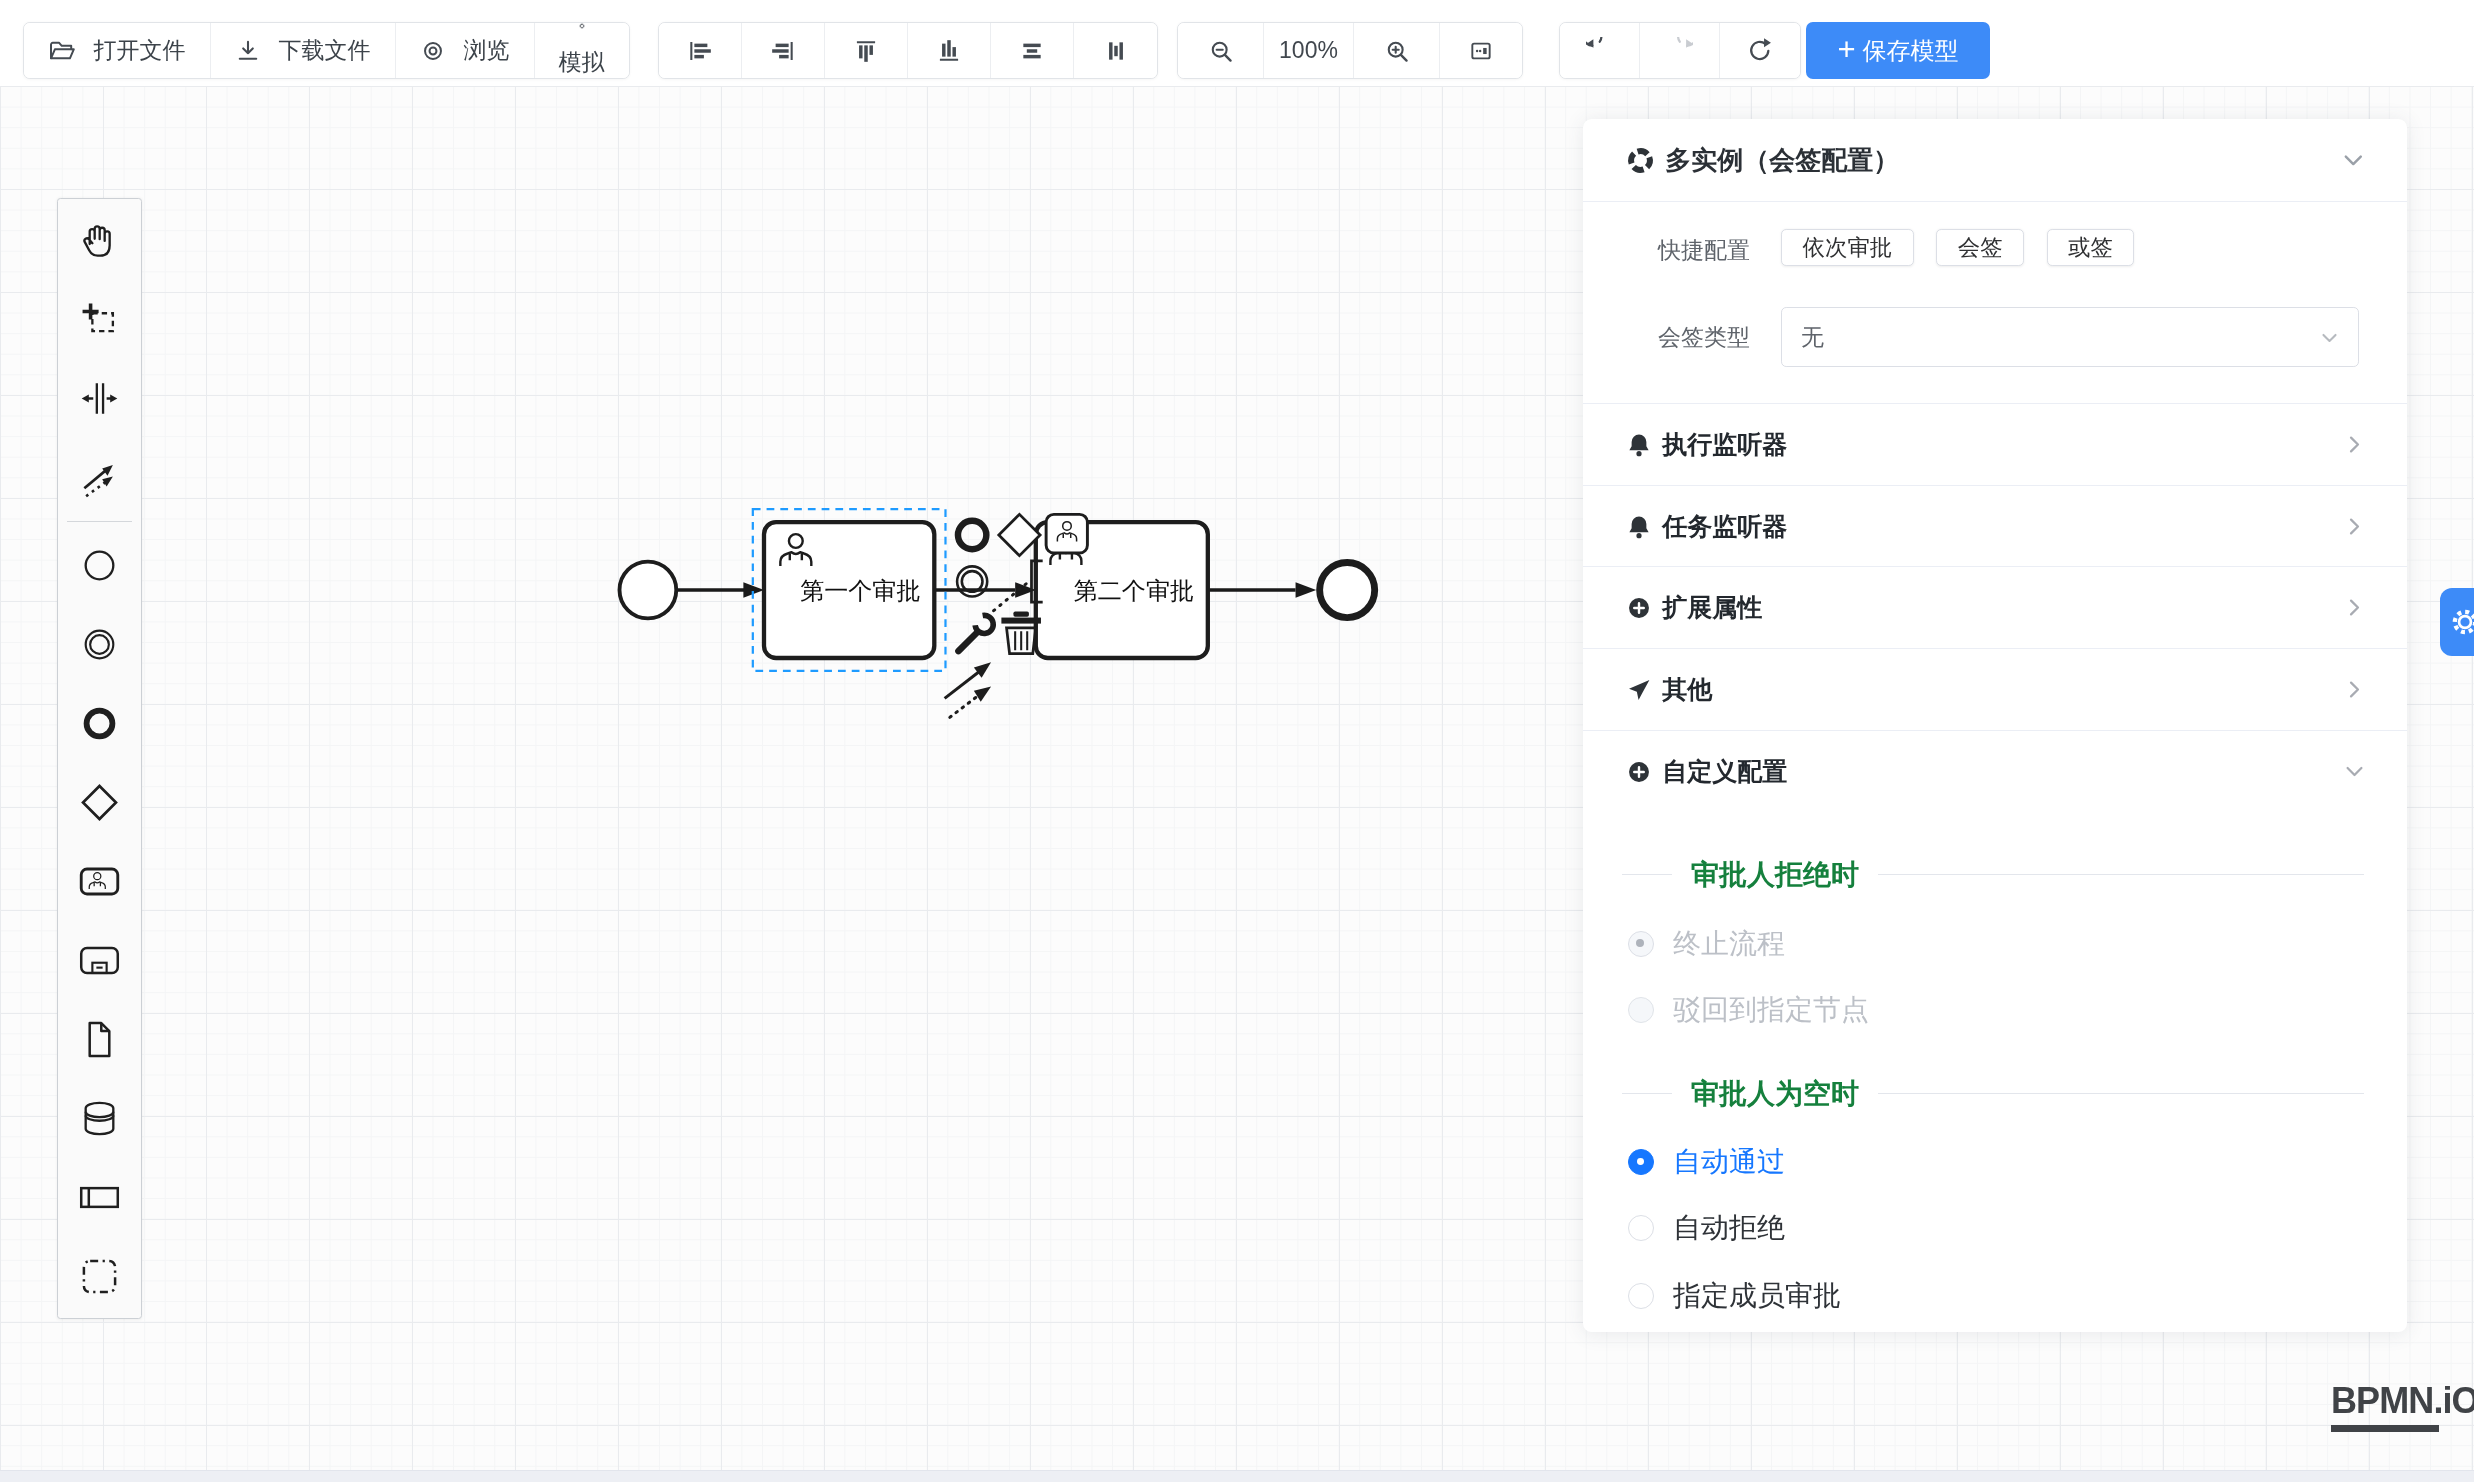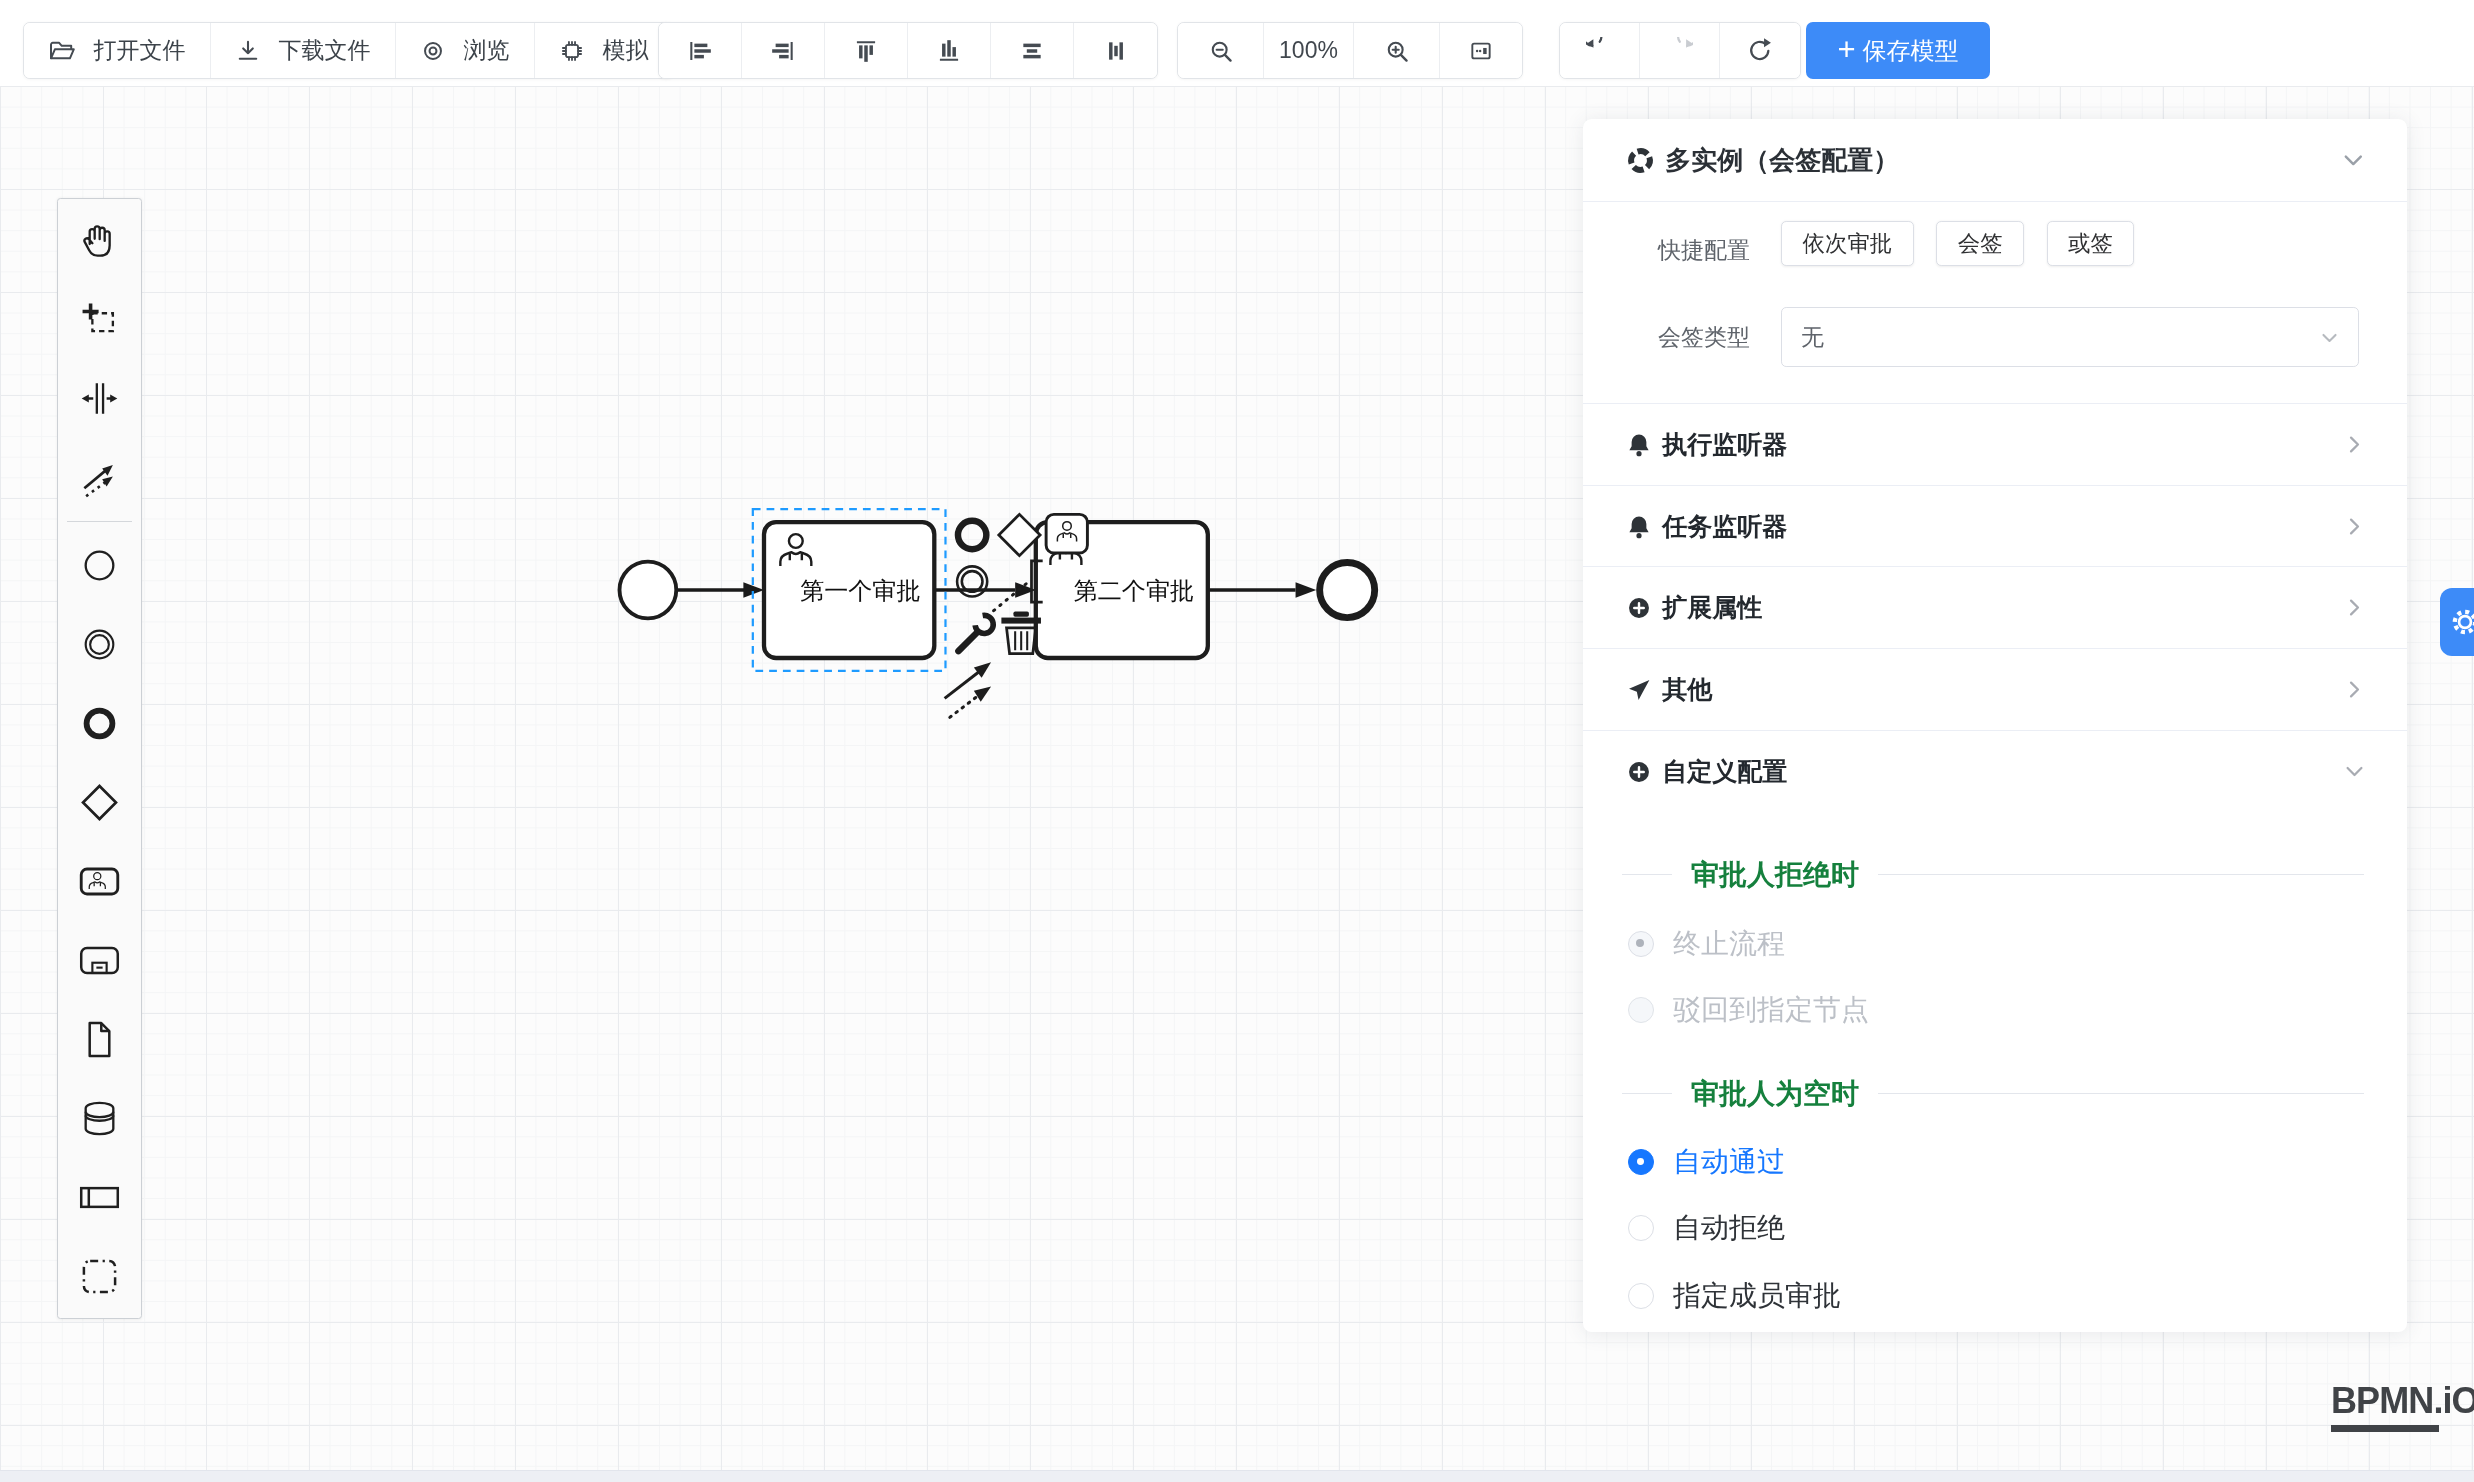--- a/index.html
+++ b/index.html
@@ -15,21 +15,21 @@
       linear-gradient(#f4f5f6 0.9px, transparent 0.9px),
       linear-gradient(90deg,#f4f5f6 0.9px, transparent 0.9px);
     background-size:103px 103px,103px 103px,20.6px 20.6px,20.6px 20.6px; }
   .hscroll { position:absolute; left:0; bottom:0; width:100%; height:12px; background:#edeff4; border-top:0.9px solid #e2e5ec; }
 
   
   .tgroup { position:absolute; top:22.4px; height:57px; display:flex; background:#fff;
     border:0.9px solid #e1e4e8; border-radius:6.9px; box-shadow:0 0.9px 2.6px rgba(0,0,0,.04); overflow:hidden; }
   .tbtn { display:flex; align-items:center; justify-content:center; gap:18px; padding:0 24px;
     border-right:0.9px solid #eceef1; font-size:23px; color:#3c434a; cursor:pointer; background:#fff; }
-  .tbtn:last-child { border-right:none; }
+  .tbtn:last-child { border-right:none;flex-direction:column; }
   .tbtn.icon-only { padding:0; }
   .g1 { left:23px; }
   .g2 { left:658px; } .g2 .tbtn { width:83px; }
   .g3 { left:1177px; }
   .g4 { left:1559px; } .g4 .tbtn { width:80px; }
   .zoomlevel { font-size:23px; color:#41474e; }
   .save-btn { position:absolute; left:1806px; top:22.4px; width:184px; height:57px; background:#3d8bf8;
     border-radius:6.9px; color:#fff; font-size:24px; display:flex; align-items:center; justify-content:center;
     gap:6.9px; cursor:pointer; }
   .save-plus { font-size:31px; font-weight:300; line-height:1; margin-top:-2.6px; }
@@ -45,21 +45,21 @@
   
   .panel { position:absolute; left:1583px; top:119px; width:824px; height:1213px; background:#fff;
     border-radius:8.6px; box-shadow:0 1.7px 20.6px rgba(60,70,90,.10); }
   .p-header { position:absolute; left:0; top:0; right:0; height:83px; display:flex; align-items:center;
     padding:0 43px; border-bottom:0.9px solid #ebeef5; }
   .p-title { font-size:26px; font-weight:700; color:#2b3036; margin-left:10.3px; }
   .chev { margin-left:auto; }
   .q-row { position:absolute; left:75px; right:48px; top:102px; height:45px; display:flex; align-items:flex-end; }
   .p-label { width:99px; font-size:23px; color:#5f646b; flex:none; }
   .qbtns { display:flex; gap:22.4px; margin-left:24px; }
-  .qbtn { height:45px; padding:0 20.6px; display:flex; align-items:center; background:#fff;
+  .qbtn { height:37px; padding:0 20.6px; display:flex; align-items:center; background:#fff;
     border:0.9px solid #dcdfe6; border-radius:5.2px; font-size:22.4px; color:#303133;
     box-shadow:0 0.9px 2.6px rgba(0,0,0,.07); cursor:pointer; white-space:nowrap; }
   .t-row { position:absolute; left:75px; right:48px; top:188px; height:60px; display:flex; align-items:center; }
   .select { flex:1; margin-left:24px; height:60px; border:0.9px solid #dcdfe6; border-radius:5.2px;
     display:flex; align-items:center; padding:0 19px; font-size:23px; color:#5f646b; cursor:pointer; background:#fff; }
   .select .chev { margin-left:auto; }
   .sec { position:absolute; left:0; right:0; height:82px; display:flex; align-items:center;
     padding:0 43px; border-top:0.9px solid #ebeef5; cursor:pointer; }
   .sec-label { font-size:25px; font-weight:600; color:#23282e; margin-left:10.3px;text-align:center; }
   .h-row { position:absolute; left:39px; right:43px; height:29px; display:flex; align-items:center; gap:19px; }

